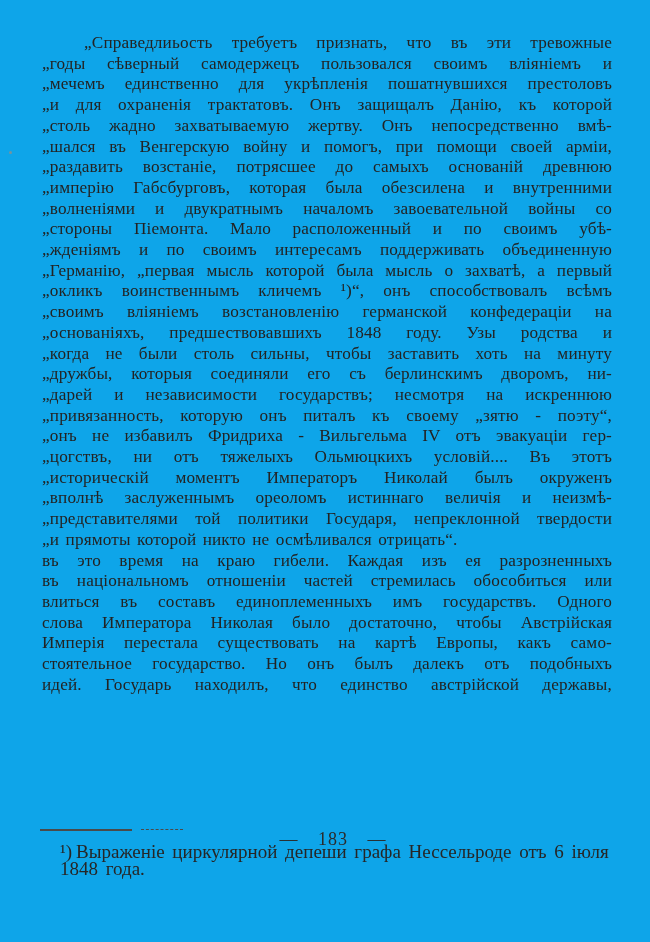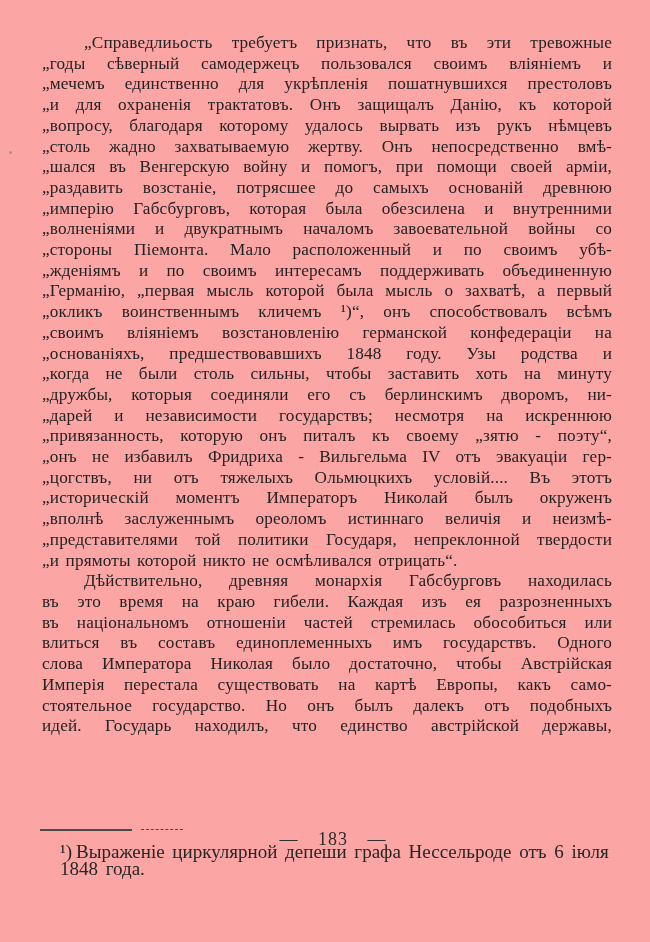--- a/index.html
+++ b/index.html
@@ -5,21 +5,21 @@
   html, body {
     margin: 0;
     padding: 0;
     background: #e8e8e6;
   }
   .page {
     position: relative;
     width: 650px;
     height: 942px;
     margin: 0 auto;
-    background: #fca5a5;
+    background: #0ea5e9;
     color: #232323;
     font-family: "Liberation Serif", "DejaVu Serif", serif;
     overflow: hidden;
   }
   .body-text {
     position: absolute;
     left: 42px;
     top: 33px;
     width: 570px;
   }
@@ -93,21 +93,20 @@
 <body>
 
 <div class="page">
   <div class="scan-dot"></div>
 
   <div class="body-text">
       <div class="line indent">„Справедлиьость требуетъ признать, что въ эти тревожные</div>
       <div class="line">„годы сѣверный самодержецъ пользовался своимъ вліяніемъ и</div>
       <div class="line">„мечемъ единственно для укрѣпленія пошатнувшихся престоловъ</div>
       <div class="line">„и для охраненія трактатовъ. Онъ защищалъ Данію, къ которой</div>
-      <div class="line">„вопросу, благодаря которому удалось вырвать изъ рукъ нѣмцевъ</div>
       <div class="line">„столь жадно захватываемую жертву. Онъ непосредственно вмѣ-</div>
       <div class="line">„шался въ Венгерскую войну и помогъ, при помощи своей арміи,</div>
       <div class="line">„раздавить возстаніе, потрясшее до самыхъ основаній древнюю</div>
       <div class="line">„имперію Габсбурговъ, которая была обезсилена и внутренними</div>
       <div class="line">„волненіями и двукратнымъ началомъ завоевательной войны со</div>
       <div class="line">„стороны Піемонта. Мало расположенный и по своимъ убѣ-</div>
       <div class="line">„жденіямъ и по своимъ интересамъ поддерживать объединенную</div>
       <div class="line">„Германію, „первая мысль которой была мысль о захватѣ, а первый</div>
       <div class="line">„окликъ воинственнымъ кличемъ ¹)“, онъ способствовалъ всѣмъ</div>
       <div class="line">„своимъ вліяніемъ возстановленію германской конфедераціи на</div>
@@ -115,21 +114,20 @@
       <div class="line">„когда не были столь сильны, чтобы заставить хоть на минуту</div>
       <div class="line">„дружбы, которыя соединяли его съ берлинскимъ дворомъ, ни-</div>
       <div class="line">„дарей и независимости государствъ; несмотря на искреннюю</div>
       <div class="line">„привязанность, которую онъ питалъ къ своему „зятю - поэту“,</div>
       <div class="line">„онъ не избавилъ Фридриха - Вильгельма IV отъ эвакуаціи гер-</div>
       <div class="line">„цогствъ, ни отъ тяжелыхъ Ольмюцкихъ условій.... Въ этотъ</div>
       <div class="line">„историческій моментъ Императоръ Николай былъ окруженъ</div>
       <div class="line">„вполнѣ заслуженнымъ ореоломъ истиннаго величія и неизмѣ-</div>
       <div class="line">„представителями той политики Государя, непреклонной твердости</div>
       <div class="line nojust">„и прямоты которой никто не осмѣливался отрицать“.</div>
-      <div class="line indent">Дѣйствительно, древняя монархія Габсбурговъ находилась</div>
       <div class="line">въ это время на краю гибели. Каждая изъ ея разрозненныхъ</div>
       <div class="line">въ національномъ отношеніи частей стремилась обособиться или</div>
       <div class="line">влиться въ составъ единоплеменныхъ имъ государствъ. Одного</div>
       <div class="line">слова Императора Николая было достаточно, чтобы Австрійская</div>
       <div class="line">Имперія перестала существовать на картѣ Европы, какъ само-</div>
       <div class="line">стоятельное государство. Но онъ былъ далекъ отъ подобныхъ</div>
       <div class="line">идей. Государь находилъ, что единство австрійской державы,</div>
     </div>
 
   <div class="footnote-sep">

